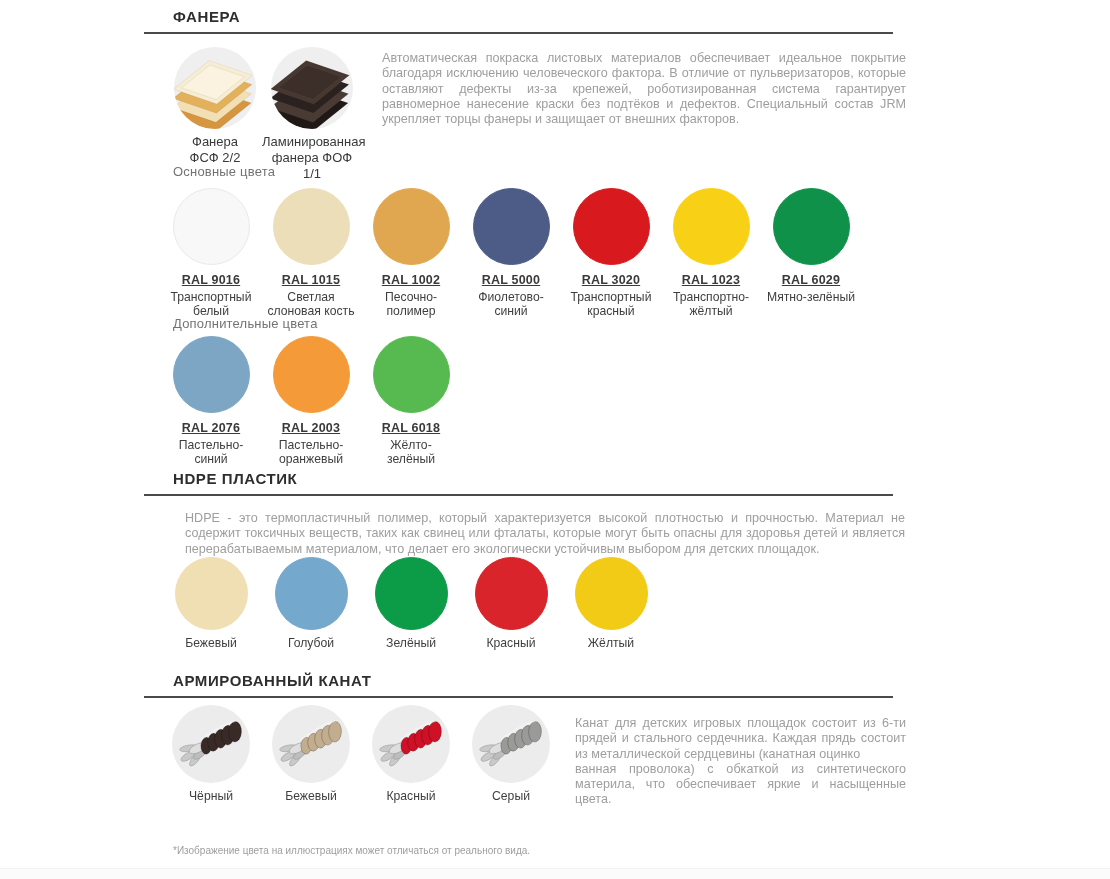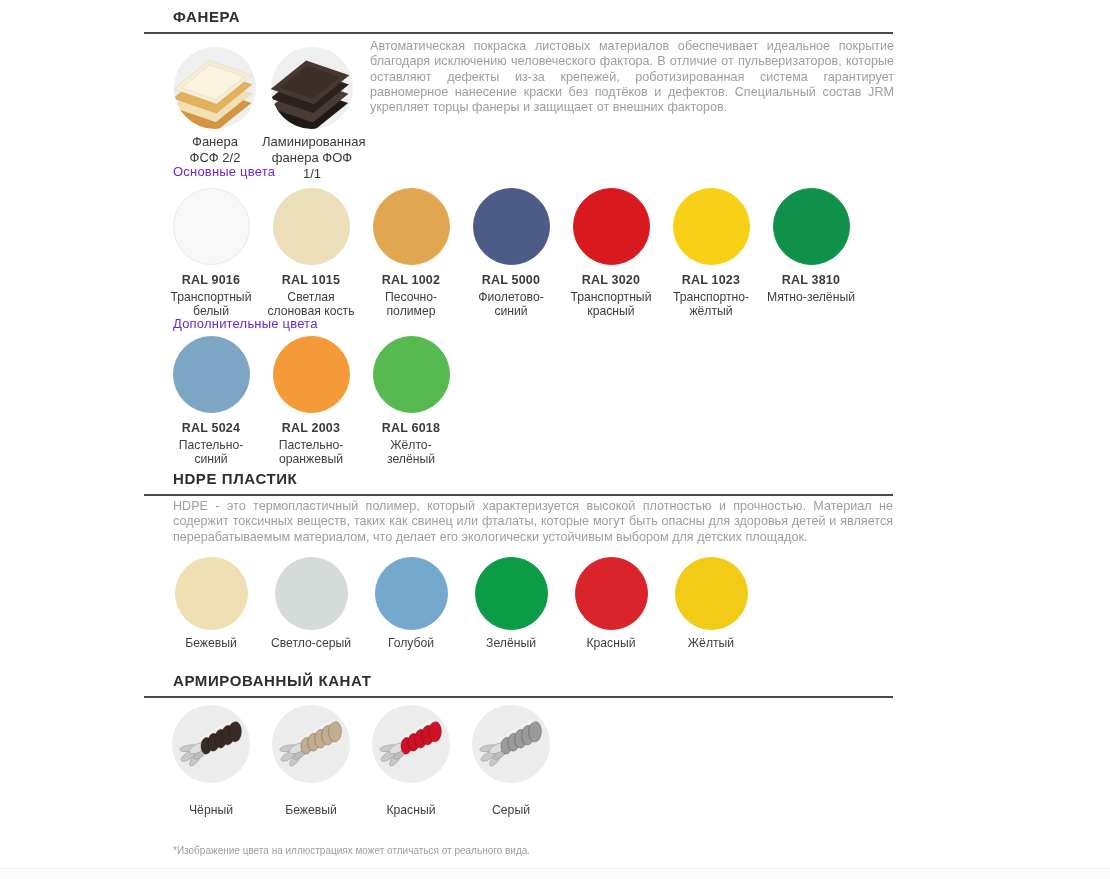--- a/index.html
+++ b/index.html
@@ -4,39 +4,39 @@
 <style>
   html,body{margin:0;padding:0;background:#fff;}
   .page{position:relative;width:1110px;height:879px;background:#fff;overflow:hidden;
         font-family:"Liberation Sans",sans-serif;color:#3a3a3a;}
   .content{position:absolute;left:144px;top:0;width:749px;height:879px;}
 
   .sec{position:absolute;left:0;width:749px;margin:0;box-sizing:border-box;
        padding:0 0 7px 29px;font-size:15px;font-weight:700;letter-spacing:.6px;
        color:#2e2e2e;border-bottom:2px solid #4a4a4a;}
 
-  .para{position:absolute;margin:0;font-size:12.6px;line-height:15.3px;color:#9e9e9e;
+  .para{position:absolute;margin:12px;font-size:12.6px;line-height:15.3px;color:#9e9e9e;
         text-align:justify;}
   .para.pre{white-space:pre-line;}
 
-  .subtitle{position:absolute;left:29px;font-size:13px;color:#6d28d9;letter-spacing:.2px;}
+  .subtitle{position:absolute;left:29px;font-size:13px;color:#737373;letter-spacing:.2px;}
 
   .ply{position:absolute;text-align:center;}
   .ply-circle{width:82px;height:82px;border-radius:50%;overflow:hidden;margin:0 auto;
               background:#efefef;}
   .ply-cap{margin-top:5px;font-size:13px;line-height:16px;color:#3a3a3a;white-space:pre-line;}
 
   .swatch-row{position:absolute;left:17px;display:flex;}
   .cell{width:100px;flex:none;text-align:center;}
   .dot{width:77px;height:77px;border-radius:50%;margin:0 auto;border:1px solid transparent;
        box-sizing:border-box;}
   .hdpe .dot{width:73px;height:73px;}
-  .code{margin-top:8px;font-size:12.5px;font-weight:700;color:#3a3a3a;letter-spacing:.2px;}
+  .code{margin-top:8px;font-size:12.5px;font-weight:700;color:#3a3a3a;letter-spacing:.2px;text-decoration:underline;}
   .cname{margin-top:4px;font-size:12.2px;line-height:13.5px;color:#3f3f3f;white-space:pre-line;}
-  .ropes .cname{margin-top:21px;}
+  .ropes .cname{margin-top:7px;}
   .hdpe  .cname{margin-top:7px;}
 
   .rope-circle{width:78px;height:78px;border-radius:50%;overflow:hidden;margin:0 auto;
                background:#ececec;}
 
   .footnote{position:absolute;left:29px;top:845px;font-size:10px;color:#9e9e9e;}
   .bottom-band{position:absolute;left:0;top:868px;width:1110px;height:11px;
                background:#fbfbfb;border-top:1px solid #f3f3f3;}
 </style>
 </head>
@@ -116,32 +116,32 @@
 красный</div>
         </div>
         <div class="cell">
           <div class="dot" style="background: rgb(248, 209, 22); border-color: rgb(248, 209, 22);"></div>
           <div class="code">RAL 1023</div>
           <div class="cname">Транспортно-
 жёлтый</div>
         </div>
         <div class="cell">
           <div class="dot" style="background: rgb(16, 145, 74); border-color: rgb(16, 145, 74);"></div>
-          <div class="code">RAL 3810</div>
+          <div class="code">RAL 6029</div>
           <div class="cname">Мятно-зелёный</div>
         </div>
       </div>
 
     <div class="subtitle" style="top:316px">Дополнительные цвета</div>
 
     <div class="swatch-row" style="top:336px">
 
     <div class="cell">
           <div class="dot" style="background: rgb(124, 166, 196); border-color: rgb(124, 166, 196);"></div>
-          <div class="code">RAL 5024</div>
+          <div class="code">RAL 2076</div>
           <div class="cname">Пастельно-
 синий</div>
         </div>
         <div class="cell">
           <div class="dot" style="background: rgb(245, 154, 56); border-color: rgb(245, 154, 56);"></div>
           <div class="code">RAL 2003</div>
           <div class="cname">Пастельно-
 оранжевый</div>
         </div>
         <div class="cell">
@@ -156,24 +156,20 @@
 
     <p class="para" style="left:29px;top:499px;width:720px">HDPE - это термопластичный полимер, который характеризуется высокой плотностью и прочностью. Материал не содержит токсичных веществ, таких как свинец или фталаты, которые могут быть опасны для здоровья детей и является перерабатываемым материалом, что делает его экологически устойчивым выбором для детских площадок.</p>
 
     <div class="swatch-row hdpe" style="top:557px">
 
     <div class="cell">
           <div class="dot" style="background: rgb(239, 223, 179); border-color: rgb(239, 223, 179);"></div>
           <div class="cname">Бежевый</div>
         </div>
         <div class="cell">
-          <div class="dot" style="background: rgb(212, 219, 216); border-color: rgb(212, 219, 216);"></div>
-          <div class="cname">Светло-серый</div>
-        </div>
-        <div class="cell">
           <div class="dot" style="background: rgb(116, 168, 204); border-color: rgb(116, 168, 204);"></div>
           <div class="cname">Голубой</div>
         </div>
         <div class="cell">
           <div class="dot" style="background: rgb(12, 155, 71); border-color: rgb(12, 155, 71);"></div>
           <div class="cname">Зелёный</div>
         </div>
         <div class="cell">
           <div class="dot" style="background: rgb(216, 36, 42); border-color: rgb(216, 36, 42);"></div>
           <div class="cname">Красный</div>
@@ -279,18 +275,20 @@
                   <ellipse cx="66" cy="38.5" rx="6.4" ry="10.3" transform="rotate(28 66 38.5)"></ellipse>
                 </g>
                 <path d="M31 31 C43 28 60 27 71 29" stroke="rgba(255,255,255,0.35)" stroke-width="2" fill="none"></path>
               </g>
             </svg>
           </div>
           <div class="cname">Серый</div>
         </div>
       </div>
 
+    <p class="para pre" style="left:419px;top:704px;width:331px">Канат для детских игровых площадок состоит из 6-ти прядей и стального сердечника. Каждая прядь состоит из металлической сердцевины (канатная оцинко
+ванная проволока) с обкаткой из синтетического материла, что обеспечивает яркие и насыщенные цвета.</p>
 
     <div class="footnote">*Изображение цвета на иллюстрациях может отличаться от реального вида.</div>
   </div>
 
   <div class="bottom-band"></div>
 </div>
 
 </body></html>

